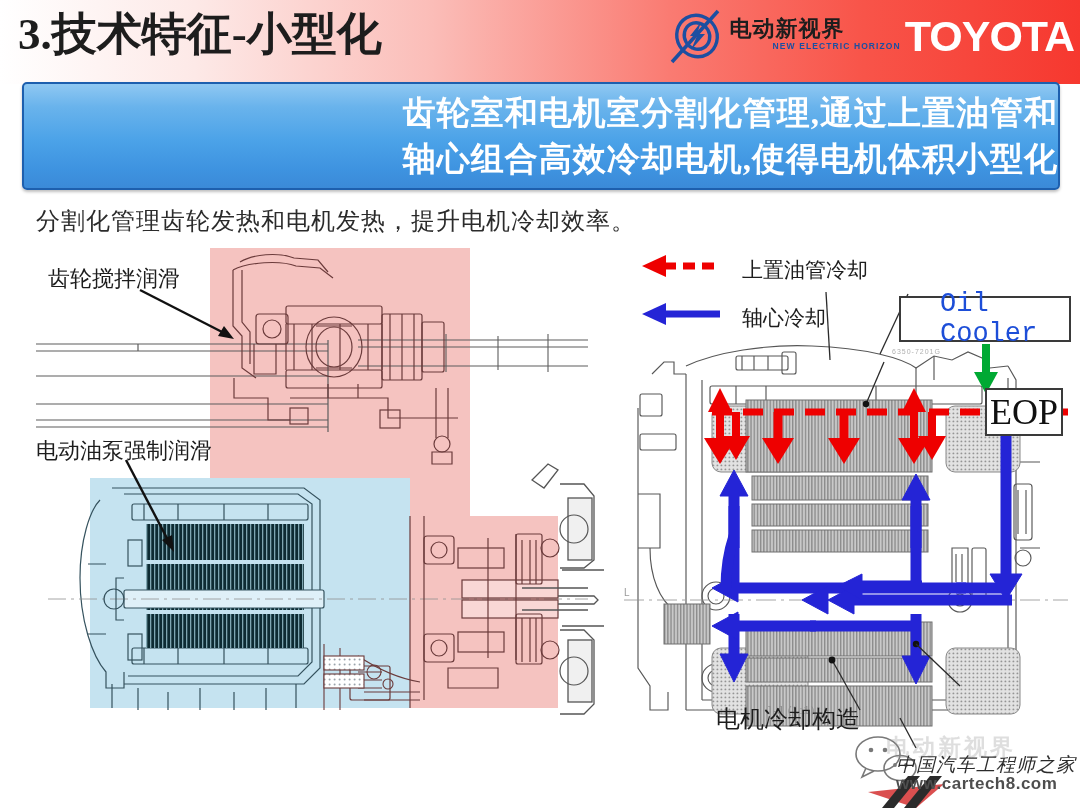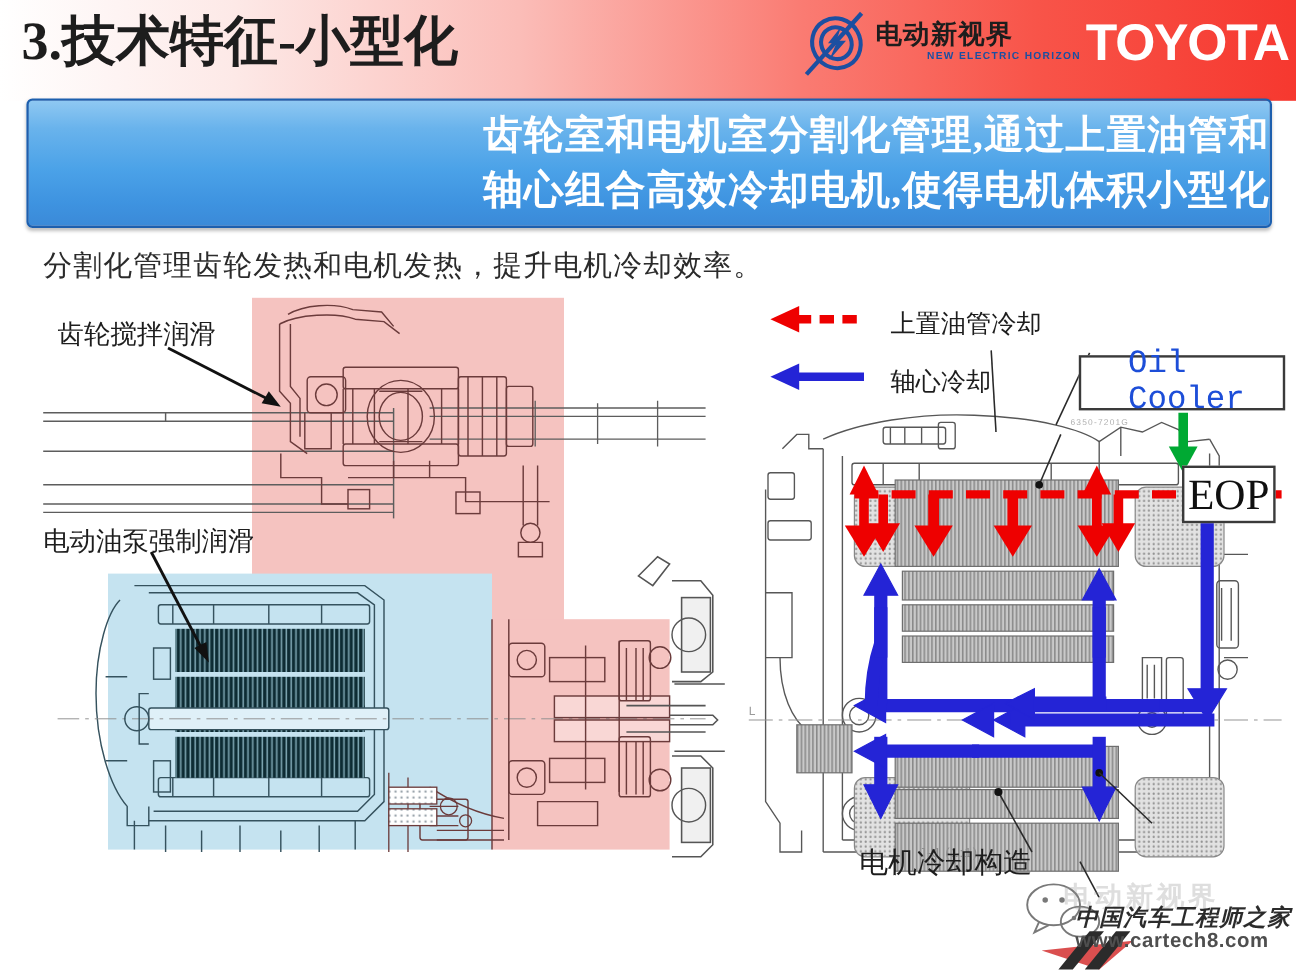--- a/index.html
+++ b/index.html
@@ -59,21 +59,21 @@
                    font-size:27px; color:#1d4ed8; letter-spacing:0px;padding-left:39px; }
   .eop-box { position:absolute; left:333px; top:140px; width:78px; height:48px;
              border:2px solid #3a3a3a; background:#fff;
              display:flex; align-items:center; justify-content:center;
              font-family:"Liberation Serif","DejaVu Serif",serif;
              font-size:36px; color:#101010;margin-left:36px; }
   .fig-caption { position:absolute; left:100px; top:455px; font-size:24px; }
 
   
   .watermark { position:absolute; left:848px; top:730px; width:232px; height:80px; opacity:.92; }
-  .wm-cn { position:absolute; left:48px; top:22px; font-size:19px; font-weight:700; color:#1a1a1a;
+  .wm-cn { position:absolute; left:48px; top:22px; font-size:19px; font-weight:400; color:#1a1a1a;
            font-family:"Liberation Serif","DejaVu Serif",serif; font-style:italic;
            letter-spacing:1px; white-space:nowrap; }
   .wm-url { position:absolute; left:48px; top:44px; font-size:17px; font-weight:700; color:#404040;
             font-family:"Liberation Sans",sans-serif; letter-spacing:.5px; white-space:nowrap; }
   .wm-ghost { position:absolute; left:38px; top:2px; font-size:23px; font-weight:700;
               color:rgba(140,140,140,.30); letter-spacing:3px; white-space:nowrap;
               font-family:"Liberation Sans",sans-serif; }
 </style>
 </head>
 <body>

